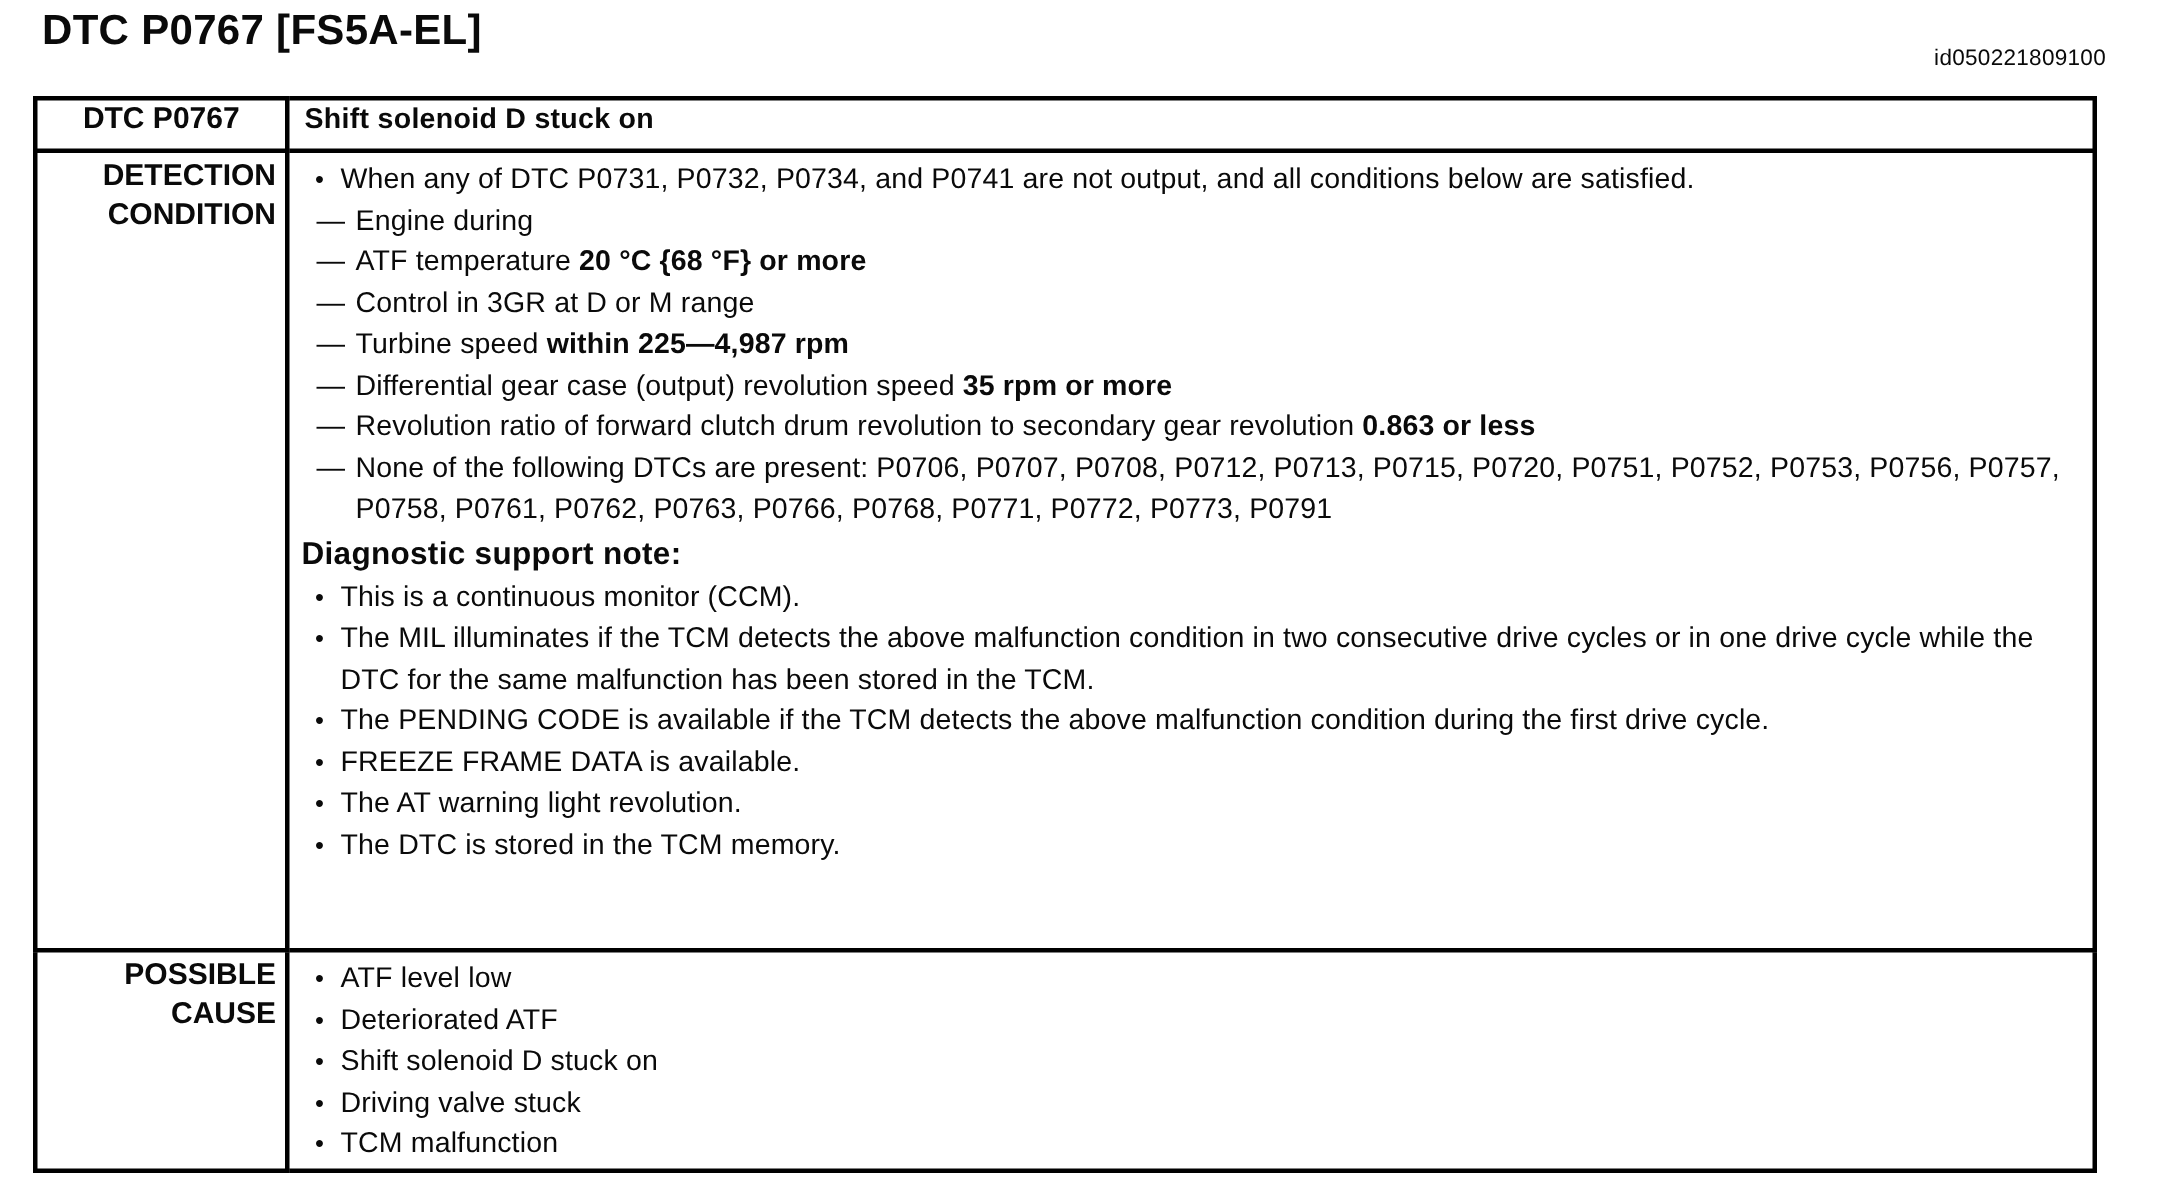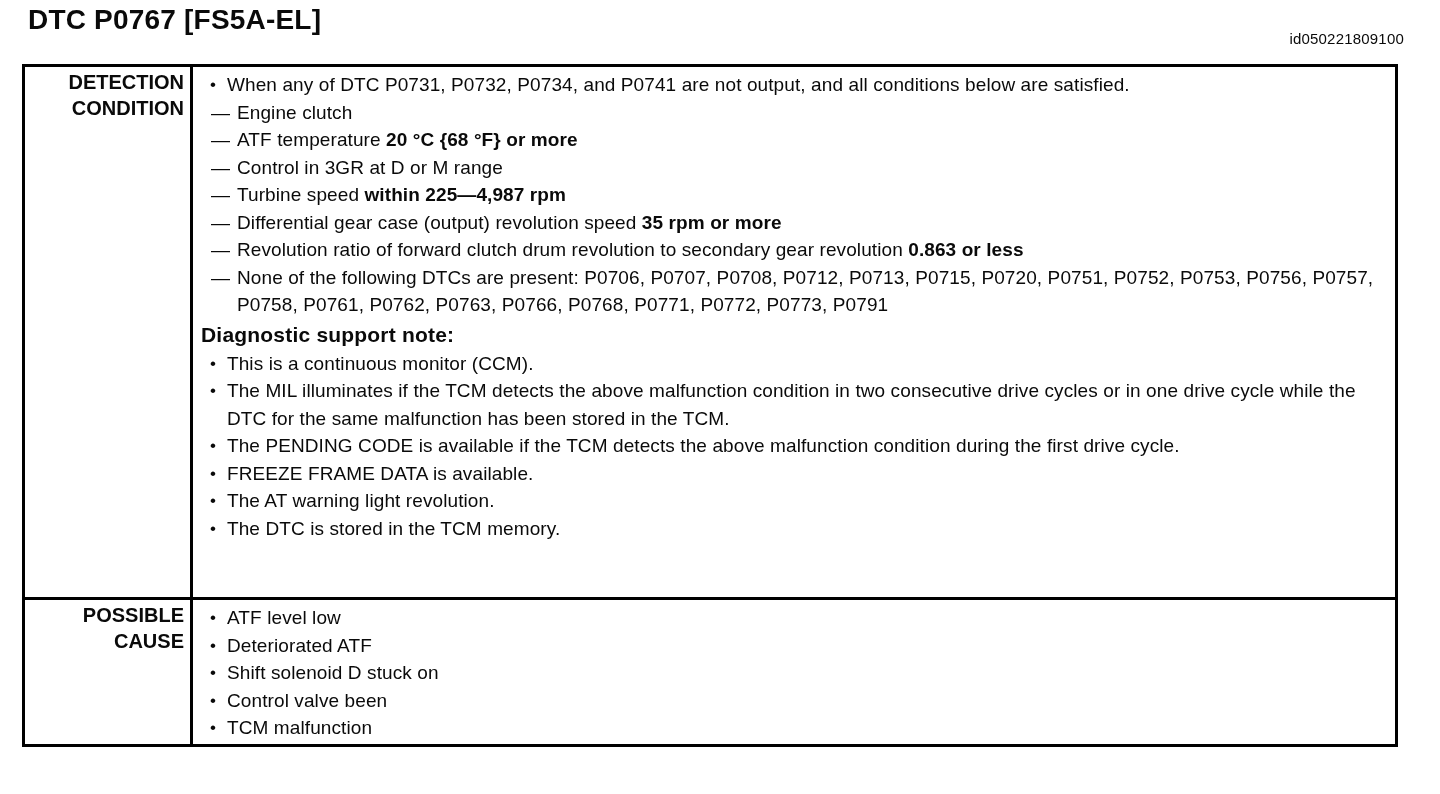--- a/index.html
+++ b/index.html
@@ -114,33 +114,37 @@
   <div class="title">DTC P0767 [FS5A-EL]</div>
   <div class="doc-id">id050221809100</div>
 
   <table class="dtc">
     <colgroup>
         <col class="c1">
         <col>
       </colgroup>
 
     <tbody>
+        <tr class="hdr">
+      <td class="hdr-code">DTC P0767</td>
+      <td class="hdr-desc">Shift solenoid D stuck on</td>
+    </tr>
 
     <tr>
       <td class="lbl">DETECTION CONDITION</td>
       <td class="content content-detection">
 
         <div class="b-item">
           <span class="bullet">•</span>
           <span>When any of DTC P0731, P0732, P0734, and P0741 are not output, and all conditions below are satisfied.</span>
         </div>
 
         <div class="d-item">
           <span class="dash">—</span>
-          <span>Engine clutch</span><b></b>
+          <span>Engine during</span><b></b>
         </div>
         <div class="d-item">
           <span class="dash">—</span>
           <span>ATF temperature </span><b>20 °C {68 °F} or more</b>
         </div>
         <div class="d-item">
           <span class="dash">—</span>
           <span>Control in 3GR at D or M range</span><b></b>
         </div>
         <div class="d-item">
@@ -201,21 +205,21 @@
         <div class="b-item">
           <span class="bullet">•</span>
           <span>Deteriorated ATF</span>
         </div>
         <div class="b-item">
           <span class="bullet">•</span>
           <span>Shift solenoid D stuck on</span>
         </div>
         <div class="b-item">
           <span class="bullet">•</span>
-          <span>Control valve been</span>
+          <span>Driving valve stuck</span>
         </div>
         <div class="b-item">
           <span class="bullet">•</span>
           <span>TCM malfunction</span>
         </div>
 
       </td>
     </tr>
   </tbody>
     </table>

